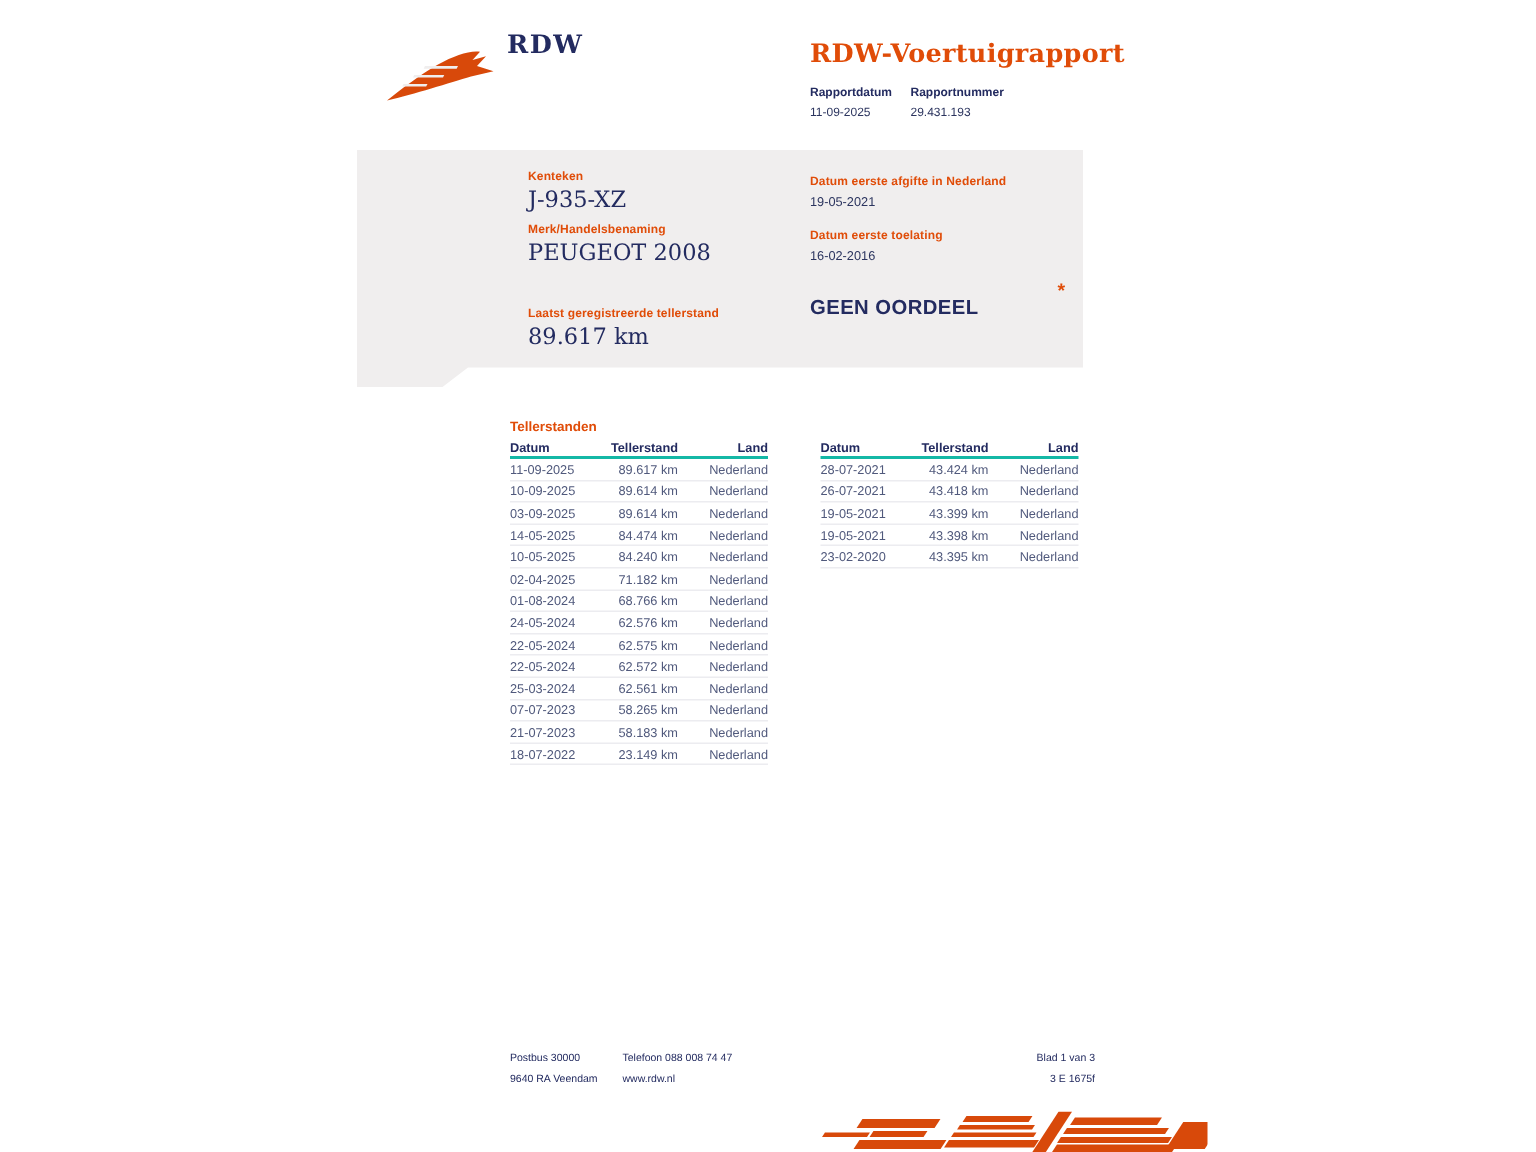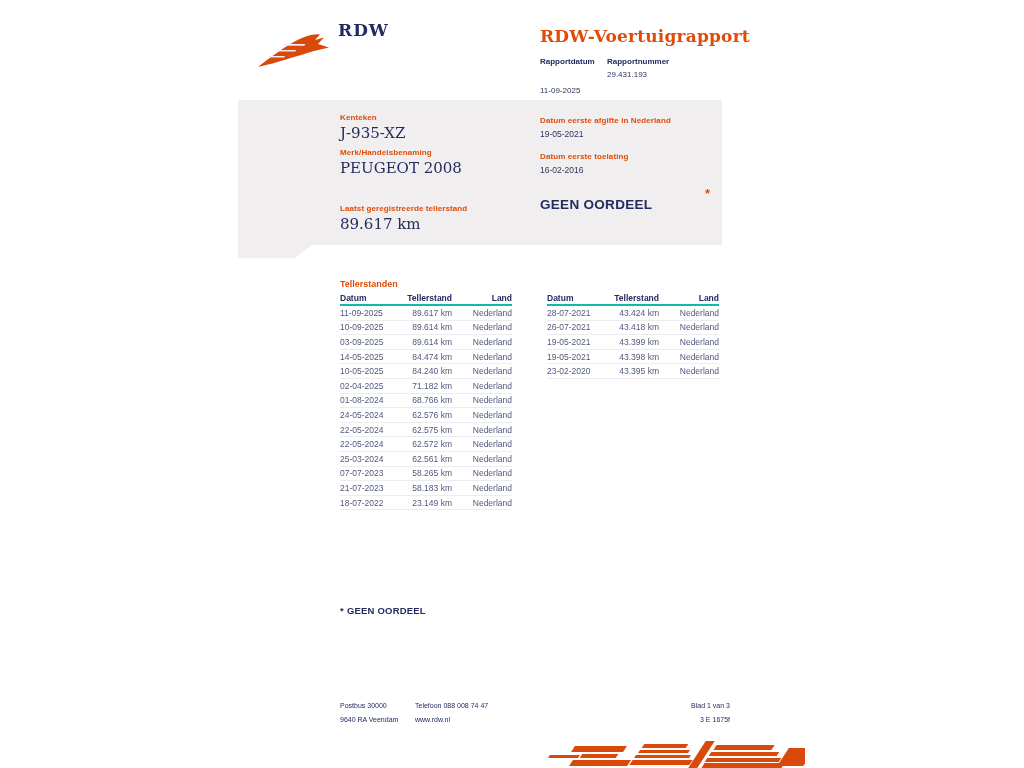--- a/index.html
+++ b/index.html
@@ -15,35 +15,35 @@
   #brand-text{
     left:338px;top:20px;font-family:"DejaVu Serif", serif;
     font-size:17px;font-weight:600;color:#232b60;letter-spacing:1px;
   }
   #report-title{
     left:540px;top:26px;font-family:"DejaVu Serif", serif;
     font-size:17px;font-weight:700;color:#e04c08;letter-spacing:.2px;
   }
   #report-meta{left:540px;top:57px;display:flex;}
   #report-meta .meta-col{display:flex;flex-direction:column;}
-  #report-meta .meta-col:first-child{width:67px;gap:16px;}
+  #report-meta .meta-col:first-child{width:67px;}
   .meta-label{font-size:8px;font-weight:700;color:#232b60;}
   .meta-value{font-size:8px;color:#2c355f;margin-top:4px;}
 
   
   #vehicle-box{
     left:238px;top:100px;width:484px;height:158px;background:#f0eeee;
     clip-path:polygon(0 0,100% 0,100% 145px,74px 145px,57px 100%,0 100%);
   }
   .fld-label{font-size:8px;font-weight:700;color:#e04c08;letter-spacing:.1px;}
   .fld-value{
     font-family:"DejaVu Serif", serif;font-size:15px;color:#232b60;margin-top:2px;
   }
   .fld-value-sm{font-size:8.5px;color:#2c355f;margin-top:4px;}
-  #vb-left{left:102px;top:13px;position:absolute;}
+  #vb-left{left:114px;top:13px;position:absolute;}
   #vb-left .gap{height:10px;}
   #vb-right{left:302px;top:16px;position:absolute;}
   #oordeel{
     font-size:13.5px;font-weight:700;color:#232b60;letter-spacing:.3px;margin-top:22px;
   }
   #oordeel-star{left:467px;top:86px;position:absolute;color:#e04c08;font-size:13px;font-weight:700;}
 
   
   #tables-title{left:340px;top:279px;font-size:9px;font-weight:700;color:#e04c08;}
   .odo-table{width:172px;}
@@ -238,23 +238,20 @@
       </div>
       <div class="trow">
         <span class="tcell c0">23-02-2020</span>
         <span class="tcell c1">43.395 km</span>
         <span class="tcell c2">Nederland</span>
       </div>
     </div>
 </div>
 
 <div id="footnote" class="abs">
-  <div id="footnote-title">
-    <span class="marker">*</span><span>GEEN OORDEEL</span>
-  </div>
 </div>
 
 <div id="page-footer" class="abs">
   <div class="f-col" id="f-col-address">
     <span>Postbus 30000</span>
     <span>9640 RA Veendam</span>
   </div>
   <div class="f-col" id="f-col-contact">
     <span>Telefoon 088 008 74 47</span>
     <span>www.rdw.nl</span>

